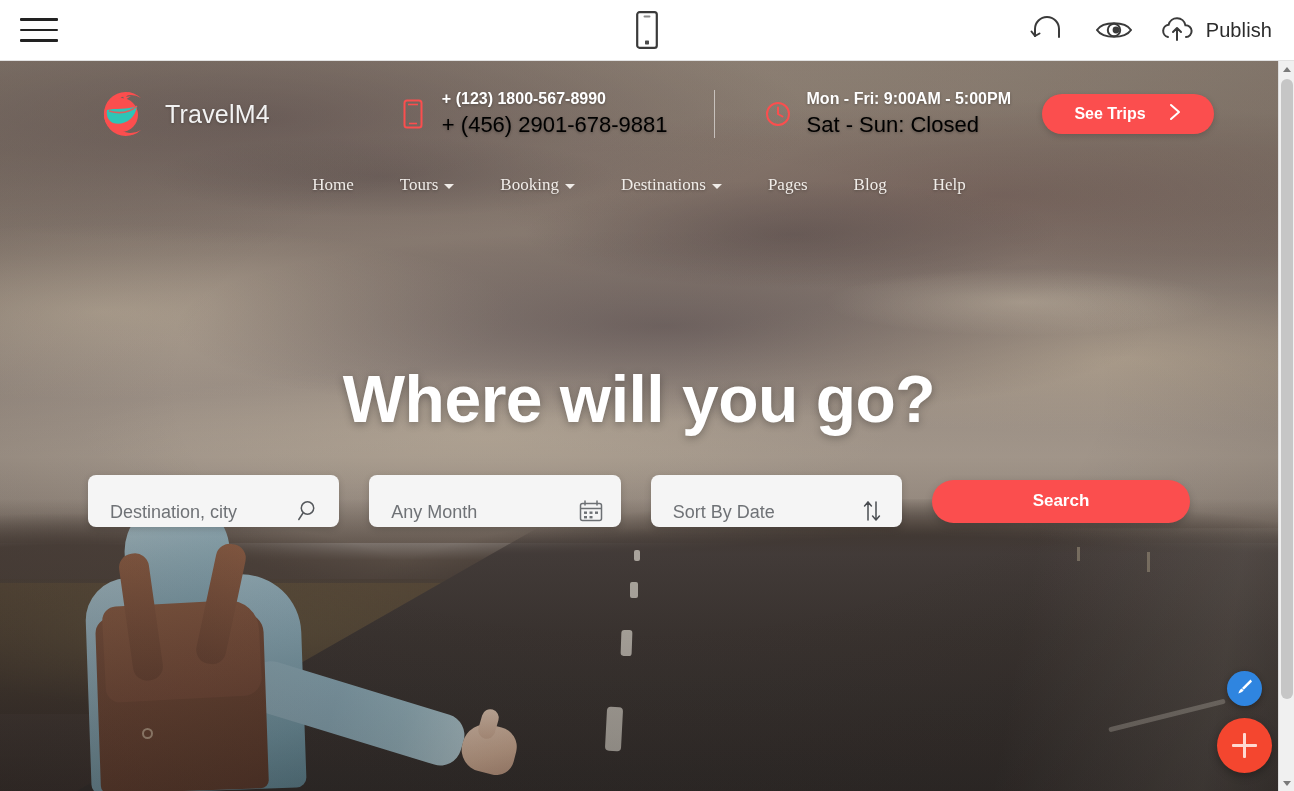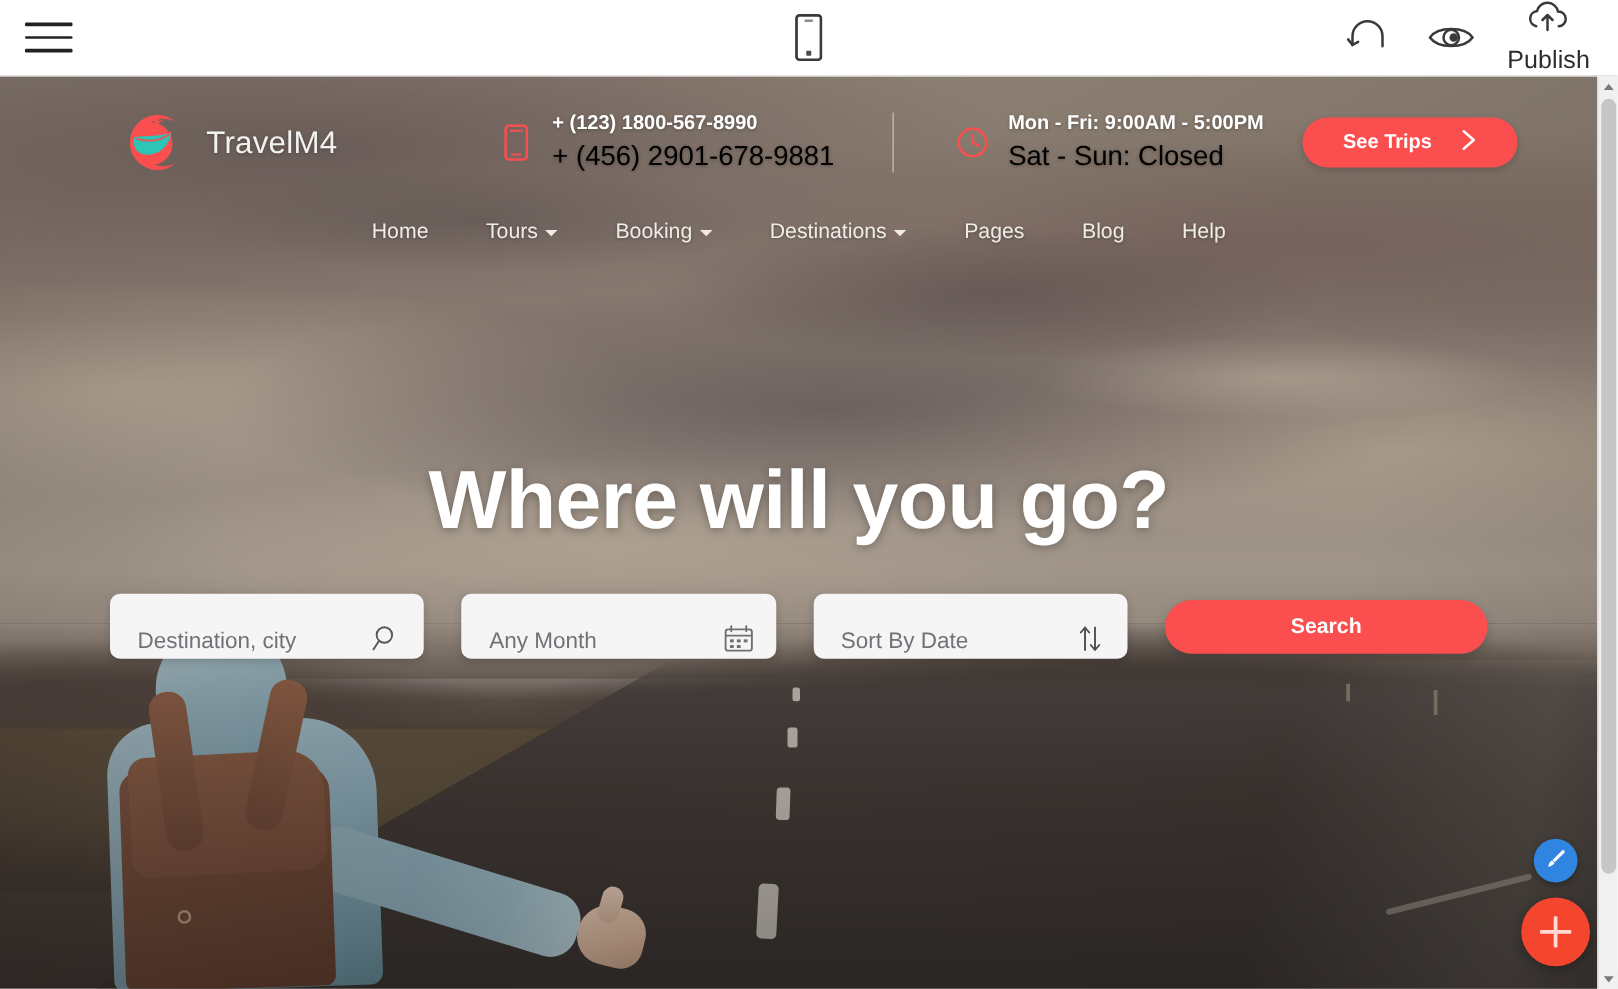--- a/index.html
+++ b/index.html
@@ -35,21 +35,21 @@
     display: flex; align-items: center; justify-content: center;
     cursor: pointer;
   }
   .bar-right {
     position: absolute; right: 22px; top: 50%;
     transform: translateY(-50%);
     display: flex; align-items: center; gap: 26px;
   }
   .bar-icon { cursor: pointer; display: flex; align-items: center; }
   .publish-group {
-    display: flex; align-items: center; gap: 9px; cursor: pointer; flex-direction: column;
+    display: flex; align-items: center; gap: 9px; cursor: pointer;
   }
   .publish-label {
     font-size: 20px; color: #2c2c2c; letter-spacing: .1px;
   }
 
   
   .hero {
     position: absolute; top: 61px; left: 0;
     width: 1278px; height: 730px;
     overflow: hidden;
@@ -242,21 +242,21 @@
     background: #fb4e4e; color: #ffffff;
     border: none; border-radius: 26px;
     height: 40px; min-width: 172px;
     display: flex; align-items: center; justify-content: center; gap: 22px;
     font-size: 16px; font-weight: bold; cursor: pointer;
     box-shadow: 0 2px 6px rgba(0,0,0,.18);
     padding: 0 22px;
   }
   .nav-row {
     display: flex; align-items: center; justify-content: center;
-    gap: 34px; padding-top: 26px;
+    gap: 34px; padding-top: 26px; font-family: Liberation Serif, serif;
   }
   .nav-item {
     font-size: 17px; color: #f0ece8; cursor: pointer;
     display: flex; align-items: center; gap: 6px;
     text-shadow: 0 1px 3px rgba(0,0,0,.3);
     padding: 4px 6px;
   }
   .caret {
     width: 0; height: 0; margin-top: 3px;
     border-left: 5px solid transparent;

